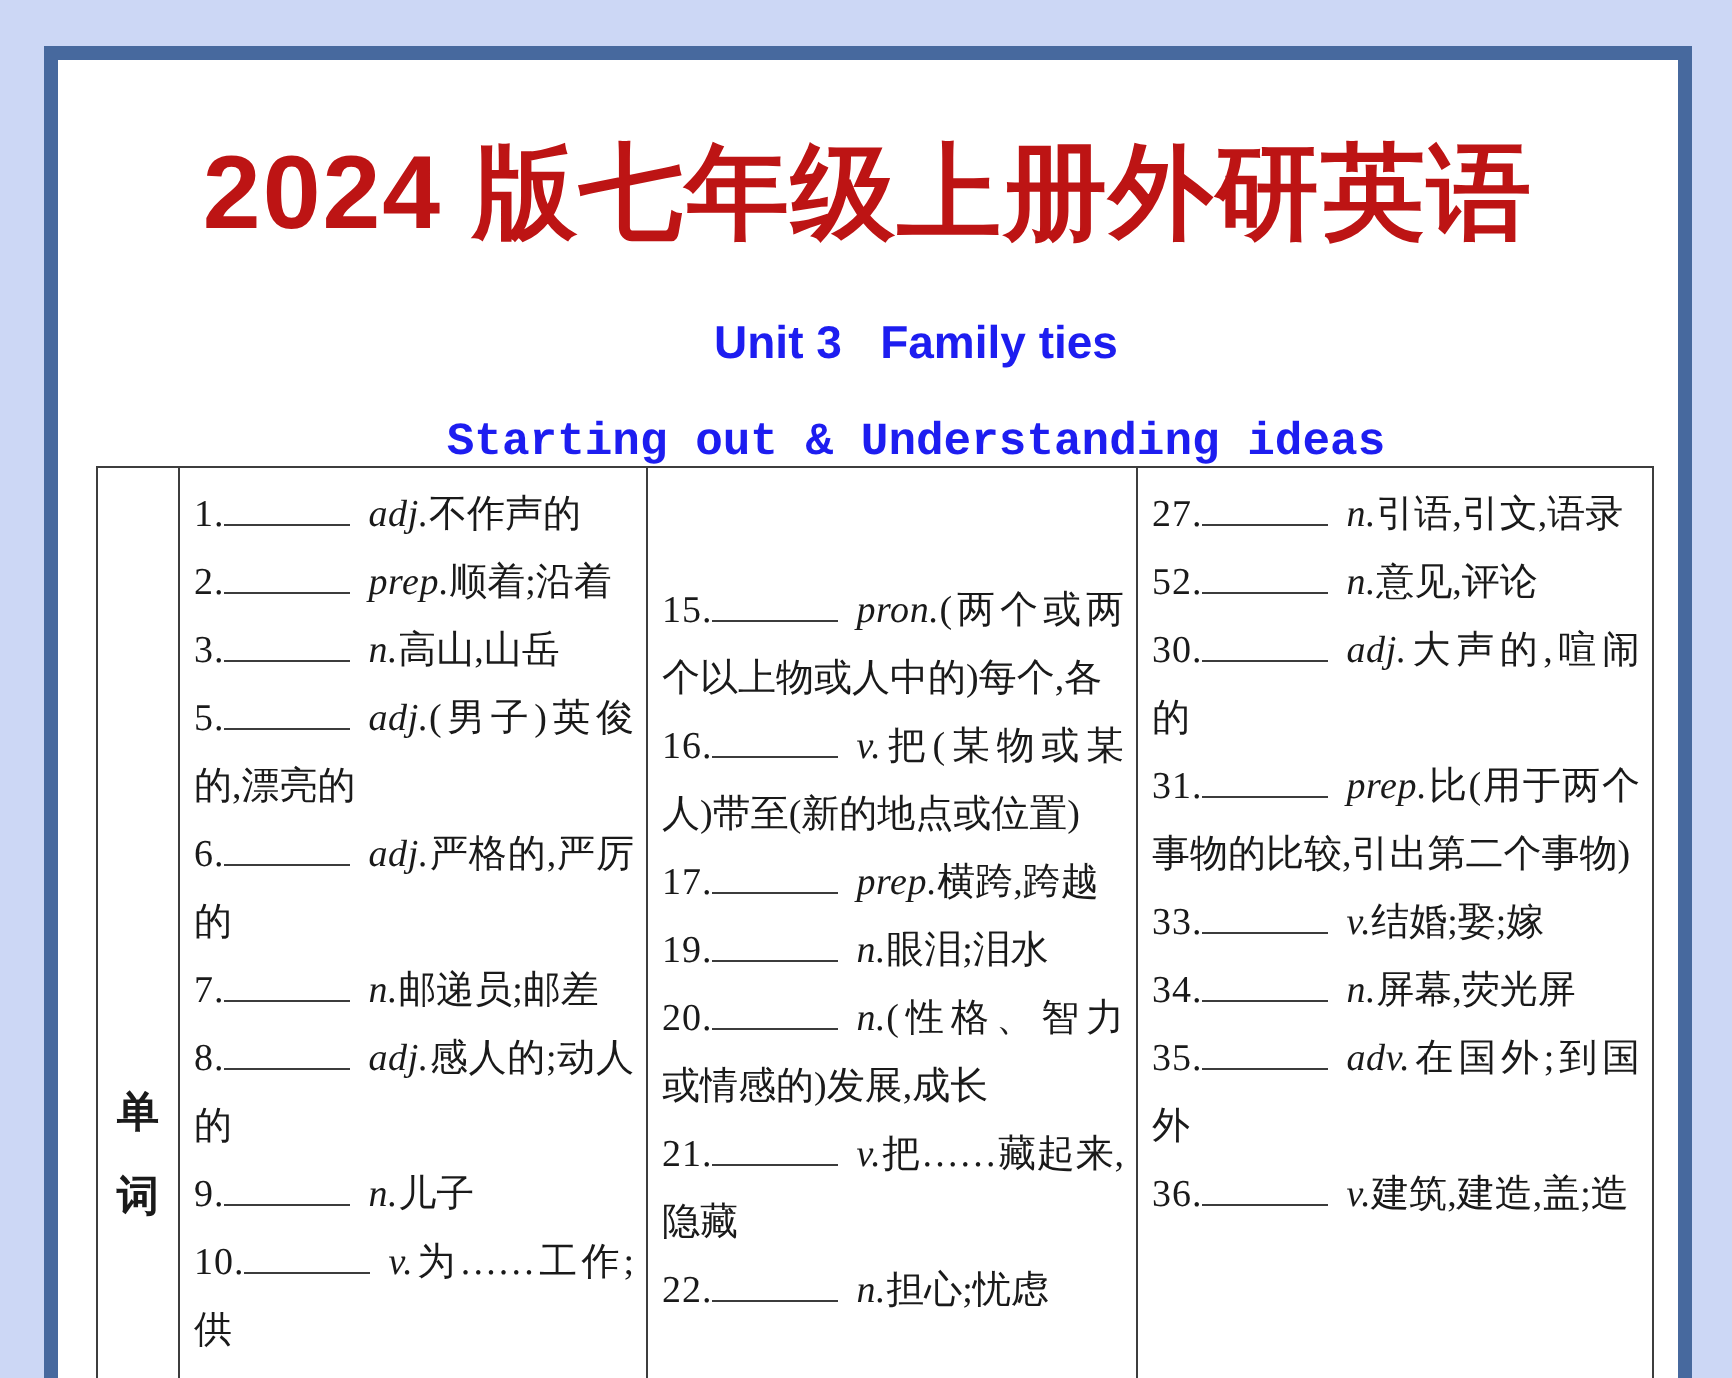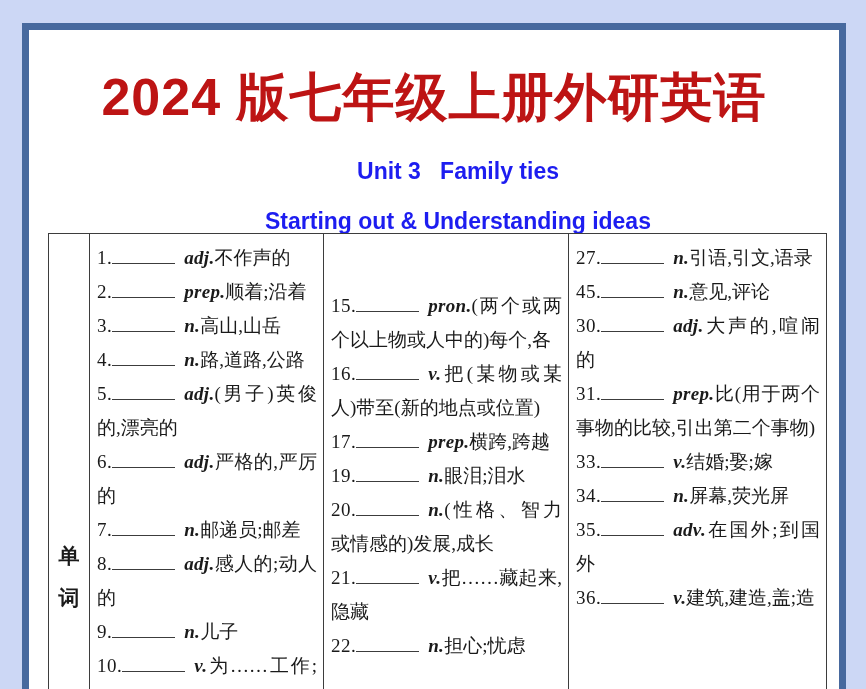--- a/index.html
+++ b/index.html
@@ -40,21 +40,21 @@
   .subtitle {
     text-align: center;
     font-weight: bold;
     font-size: 23px;
     line-height: 27px;
     color: var(--subtitle-color);
     white-space: pre;
     padding-left: 48px;
   }
   .subtitle.unit    { margin-top: 32px; }
-  .subtitle.section { margin-top: 23px; }
+  .subtitle.section { margin-top: 23px; font-family: Liberation Mono, monospace; }
 
   .vocab-table {
     position: absolute;
     left: 19px; top: 203px;
     width: 779px; height: 480px;
     border: 1px solid var(--table-border);
     display: flex;
     align-items: stretch;
     background: #fff;
     font-family: "Liberation Serif", "DejaVu Serif", serif;
@@ -90,21 +90,21 @@
   }
   .num { letter-spacing: 0.5px; }
   .blank {
     display: inline-block;
     width: 63px;
     height: 15px;
     border-bottom: 1.5px solid #3c3c3c;
   }
   .pos {
     font-style: italic;
-    font-weight: bold;
+    font-weight: normal;
     margin-left: 9px;
     letter-spacing: 0.3px;
   }
 </style>
 </head>
 <body>
 
 <div class="viewport">
   <div class="page">
 
@@ -118,40 +118,39 @@
 
       <div class="label-cell">
         <span>单</span>
         <span>词</span>
       </div>
 
       <div class="col col-1" id="col-0">
           <div class="vocab-item"><span class="num">1.</span><span class="blank"></span><span class="pos">adj.</span><span class="def">不作声的</span></div>
           <div class="vocab-item"><span class="num">2.</span><span class="blank"></span><span class="pos">prep.</span><span class="def">顺着;沿着</span></div>
           <div class="vocab-item"><span class="num">3.</span><span class="blank"></span><span class="pos">n.</span><span class="def">高山,山岳</span></div>
-          <div class="vocab-item"><span class="num">4.</span><span class="blank"></span><span class="pos">n.</span><span class="def">路,道路,公路</span></div>
           <div class="vocab-item"><span class="num">5.</span><span class="blank"></span><span class="pos">adj.</span><span class="def">(男子)英俊的,漂亮的</span></div>
           <div class="vocab-item"><span class="num">6.</span><span class="blank"></span><span class="pos">adj.</span><span class="def">严格的,严厉的</span></div>
           <div class="vocab-item"><span class="num">7.</span><span class="blank"></span><span class="pos">n.</span><span class="def">邮递员;邮差</span></div>
           <div class="vocab-item"><span class="num">8.</span><span class="blank"></span><span class="pos">adj.</span><span class="def">感人的;动人的</span></div>
           <div class="vocab-item"><span class="num">9.</span><span class="blank"></span><span class="pos">n.</span><span class="def">儿子</span></div>
           <div class="vocab-item"><span class="num">10.</span><span class="blank"></span><span class="pos">v.</span><span class="def">为……工作;供</span></div>
         </div>
       <div class="col col-2" id="col-1">
           <div class="vocab-item"><span class="num">15.</span><span class="blank"></span><span class="pos">pron.</span><span class="def">(两个或两个以上物或人中的)每个,各</span></div>
           <div class="vocab-item"><span class="num">16.</span><span class="blank"></span><span class="pos">v.</span><span class="def">把(某物或某人)带至(新的地点或位置)</span></div>
           <div class="vocab-item"><span class="num">17.</span><span class="blank"></span><span class="pos">prep.</span><span class="def">横跨,跨越</span></div>
           <div class="vocab-item"><span class="num">19.</span><span class="blank"></span><span class="pos">n.</span><span class="def">眼泪;泪水</span></div>
           <div class="vocab-item"><span class="num">20.</span><span class="blank"></span><span class="pos">n.</span><span class="def">(性格、智力或情感的)发展,成长</span></div>
           <div class="vocab-item"><span class="num">21.</span><span class="blank"></span><span class="pos">v.</span><span class="def">把……藏起来,隐藏</span></div>
           <div class="vocab-item"><span class="num">22.</span><span class="blank"></span><span class="pos">n.</span><span class="def">担心;忧虑</span></div>
         </div>
       <div class="col col-3" id="col-2">
           <div class="vocab-item"><span class="num">27.</span><span class="blank"></span><span class="pos">n.</span><span class="def">引语,引文,语录</span></div>
-          <div class="vocab-item"><span class="num">45.</span><span class="blank"></span><span class="pos">n.</span><span class="def">意见,评论</span></div>
+          <div class="vocab-item"><span class="num">52.</span><span class="blank"></span><span class="pos">n.</span><span class="def">意见,评论</span></div>
           <div class="vocab-item"><span class="num">30.</span><span class="blank"></span><span class="pos">adj.</span><span class="def">大声的,喧闹的</span></div>
           <div class="vocab-item"><span class="num">31.</span><span class="blank"></span><span class="pos">prep.</span><span class="def">比(用于两个事物的比较,引出第二个事物)</span></div>
           <div class="vocab-item"><span class="num">33.</span><span class="blank"></span><span class="pos">v.</span><span class="def">结婚;娶;嫁</span></div>
           <div class="vocab-item"><span class="num">34.</span><span class="blank"></span><span class="pos">n.</span><span class="def">屏幕,荧光屏</span></div>
           <div class="vocab-item"><span class="num">35.</span><span class="blank"></span><span class="pos">adv.</span><span class="def">在国外;到国外</span></div>
           <div class="vocab-item"><span class="num">36.</span><span class="blank"></span><span class="pos">v.</span><span class="def">建筑,建造,盖;造</span></div>
         </div>
 
     </div>
   </div>

